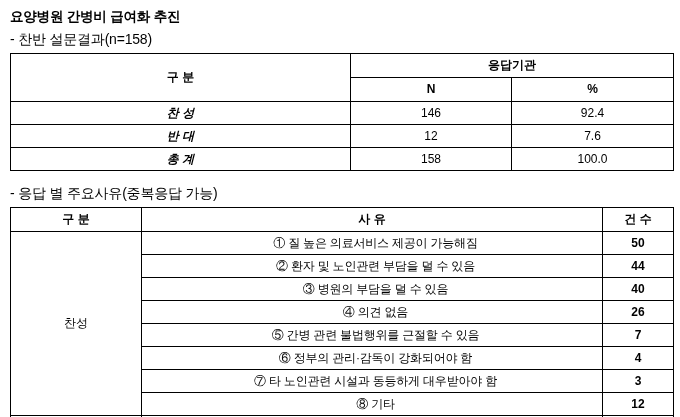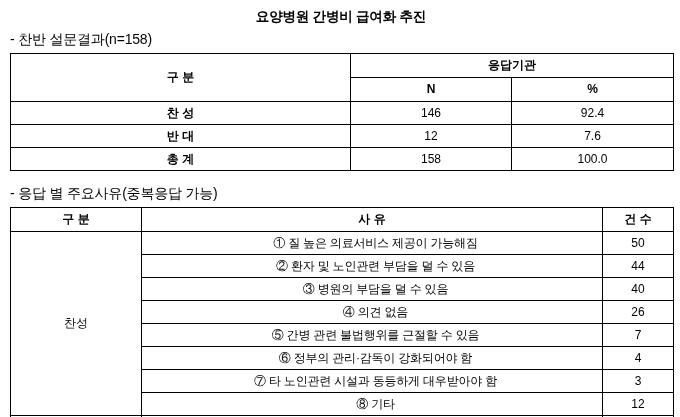--- a/index.html
+++ b/index.html
@@ -18,21 +18,20 @@
   .page {
     padding: 6px 8px 0 8px;
     box-sizing: border-box;
     width: 680px;
   }
   .doc-title {
     font-size: 13.5px;
     font-weight: bold;
     margin: 2px 0 5px 2px;
     letter-spacing: -0.2px;
-    text-align: center;
   }
   .sub-head {
     font-size: 14px;
     margin: 0 0 4px 2px;
     letter-spacing: -0.2px;
   }
   table {
     border-collapse: collapse;
     width: 663px;
     margin: 0 0 0 2px;
@@ -50,36 +49,37 @@
   table.t1 th {
     font-weight: bold;
   }
   table.t1 .hdr-row td,
   table.t1 .hdr-row th {
     height: 19px;
   }
   table.t1 tbody td {
     height: 18px;
   }
-  .bold { font-weight: bold; }
+  .bold { font-weight: bold; font-style: italic; }
   .spacer-1 { height: 14px; }
 
   
   table.t2 th {
     font-weight: bold;
     height: 19px;
   }
   table.t2 td.reason {
     text-align: center;
     padding-left: 10px;
     letter-spacing: -0.2px;
     height: 18px;
   }
   table.t2 td.count {
     height: 18px;
+    font-weight: bold;
   }
   table.t2 td.group {
     font-weight: normal;
     vertical-align: middle;
   }
 </style>
 </head>
 <body>
 
 <div class="page">

